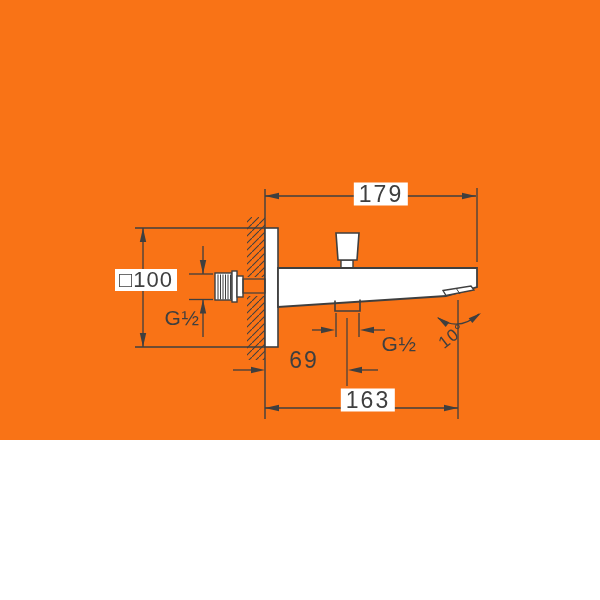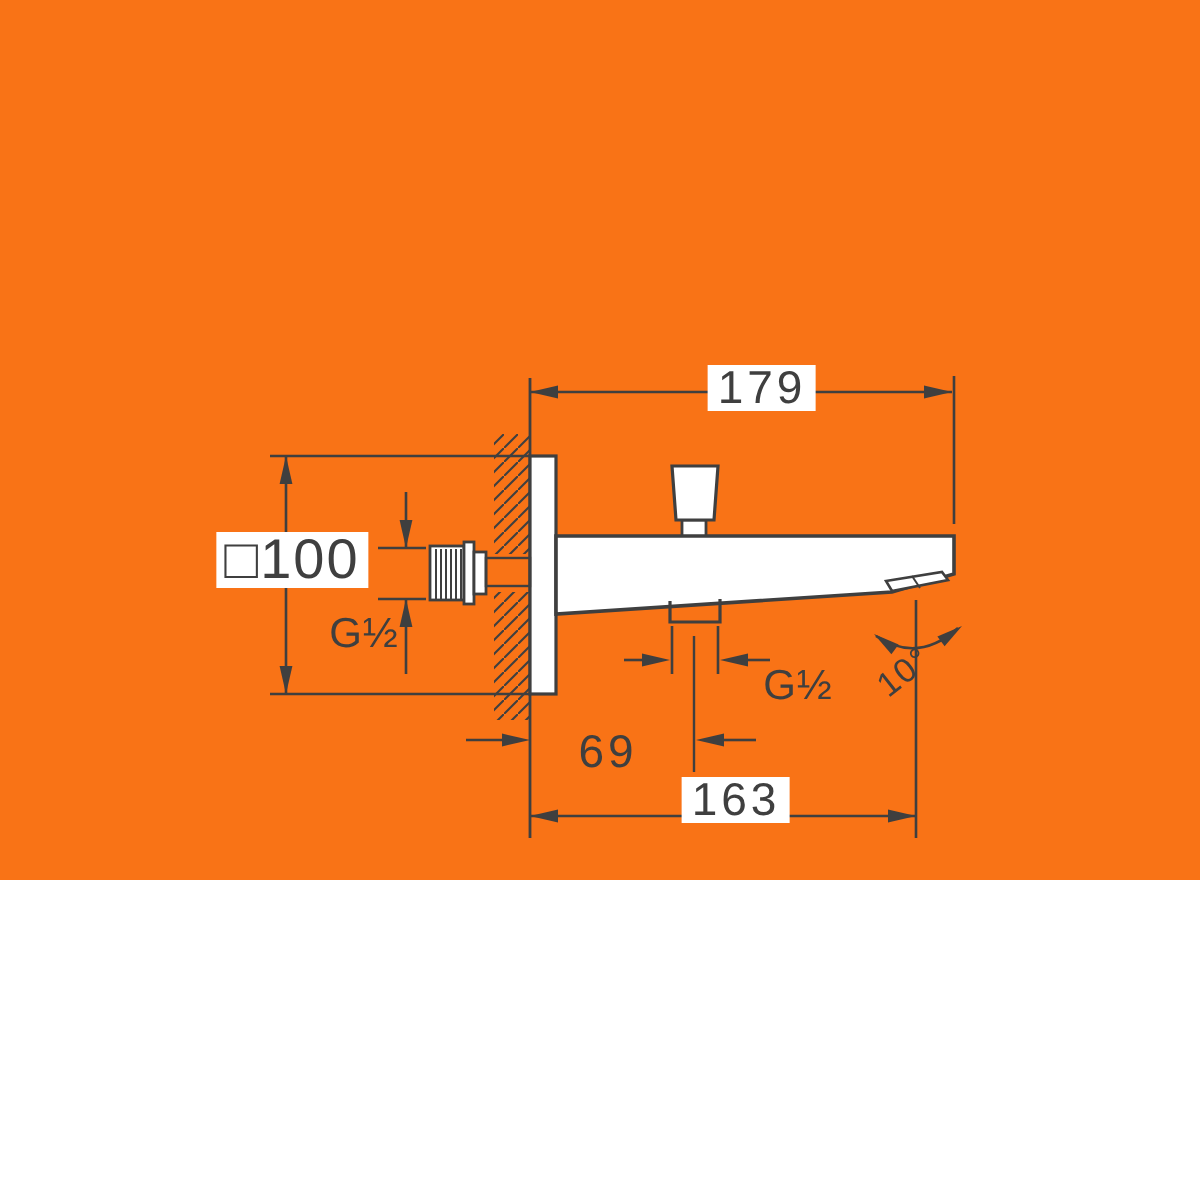--- a/index.html
+++ b/index.html
@@ -24,21 +24,21 @@
   .rodline   { stroke:#4c4c4c; stroke-width:1; }
 
   
   .lbl {
     position:absolute; transform:translate(-50%,-50%);
     color:var(--ink); white-space:nowrap; line-height:1;
   }
   .num  { font-size:23px; letter-spacing:2px; }
   .numbg{ background:#fff; padding:0 5px; }
   .thr  { font-size:21px; letter-spacing:0.5px;text-align:right; }
-  .sq   { font-size:28px; letter-spacing:1px; background:#fff; padding:0 4px; }
+  .sq   { font-size:22px; letter-spacing:1px; background:#fff; padding:0 4px; }
   .ang  { font-size:17px; letter-spacing:1px; transform:translate(-50%,-50%) rotate(-38deg); }
 </style>
 </head>
 <body>
 
 <div id="page">
 
   <svg width="600" height="600" viewBox="0 0 600 600">
     <defs>
       <pattern id="wallHatch" patternUnits="userSpaceOnUse" width="7" height="7">
@@ -150,18 +150,18 @@
   </svg>
 
   <span class="lbl num numbg" style="left:381px; top:194px;">179</span>
 
   <span class="lbl sq" style="left:146px; top:280px;">□100</span>
 
   <span class="lbl thr" style="left:182px; top:317px;">G½</span>
 
   <span class="lbl thr" style="left:399px; top:343px;">G½</span>
 
-  <span class="lbl num" style="left:304px; top:376px;">69</span>
+  <span class="lbl num" style="left:304px; top:360px;">69</span>
 
   <span class="lbl num numbg" style="left:368px; top:400px;">163</span>
 
   <span class="lbl ang" style="left:452px; top:336px;">10°</span>
 </div>
 
 </body></html>

